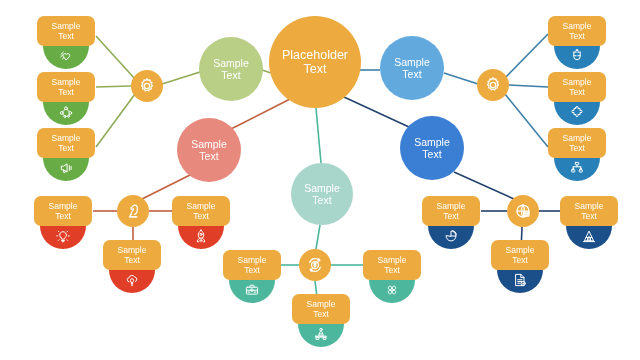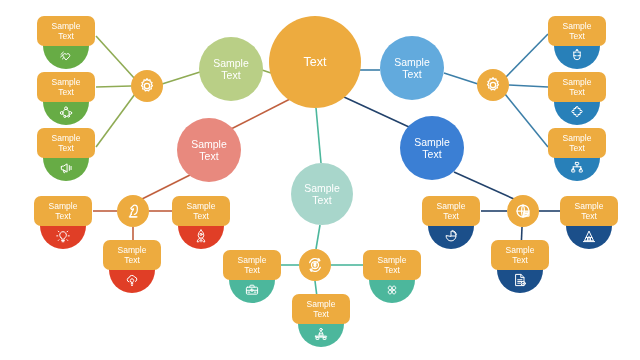--- a/index.html
+++ b/index.html
@@ -46,20 +46,21 @@
       <line x1="509" y1="85" x2="548" y2="87" stroke="#3d7fa8" stroke-width="1.6"></line>
       <line x1="505" y1="94" x2="548" y2="147" stroke="#3d7fa8" stroke-width="1.6"></line>
       <line x1="344" y1="97" x2="409" y2="127" stroke="#22426b" stroke-width="1.6"></line>
       <line x1="454" y1="172" x2="514" y2="199" stroke="#22426b" stroke-width="1.6"></line>
       <line x1="507" y1="211" x2="481" y2="211" stroke="#22426b" stroke-width="1.6"></line>
       <line x1="539" y1="211" x2="560" y2="211" stroke="#22426b" stroke-width="1.6"></line>
       <line x1="522" y1="227" x2="521" y2="251" stroke="#22426b" stroke-width="1.6"></line>
     </svg>
 <div class="circle" style="left: 269px; top: 16px; width: 92px; height: 92px; background: rgb(237, 171, 63); font-size: 12.5px;">
       <span class="ctext">
+        <span style="display: block;">Placeholder</span>
         <span style="display: block;">Text</span>
       </span>
     </div>
     <div class="circle" style="left: 199px; top: 37px; width: 64px; height: 64px; background: rgb(185, 207, 134); font-size: 10.5px;">
       <span class="ctext">
         <span style="display: block;">Sample</span>
         <span style="display: block;">Text</span>
       </span>
     </div>
     <div class="circle" style="left: 177px; top: 118px; width: 64px; height: 64px; background: rgb(232, 137, 126); font-size: 10.5px;">

